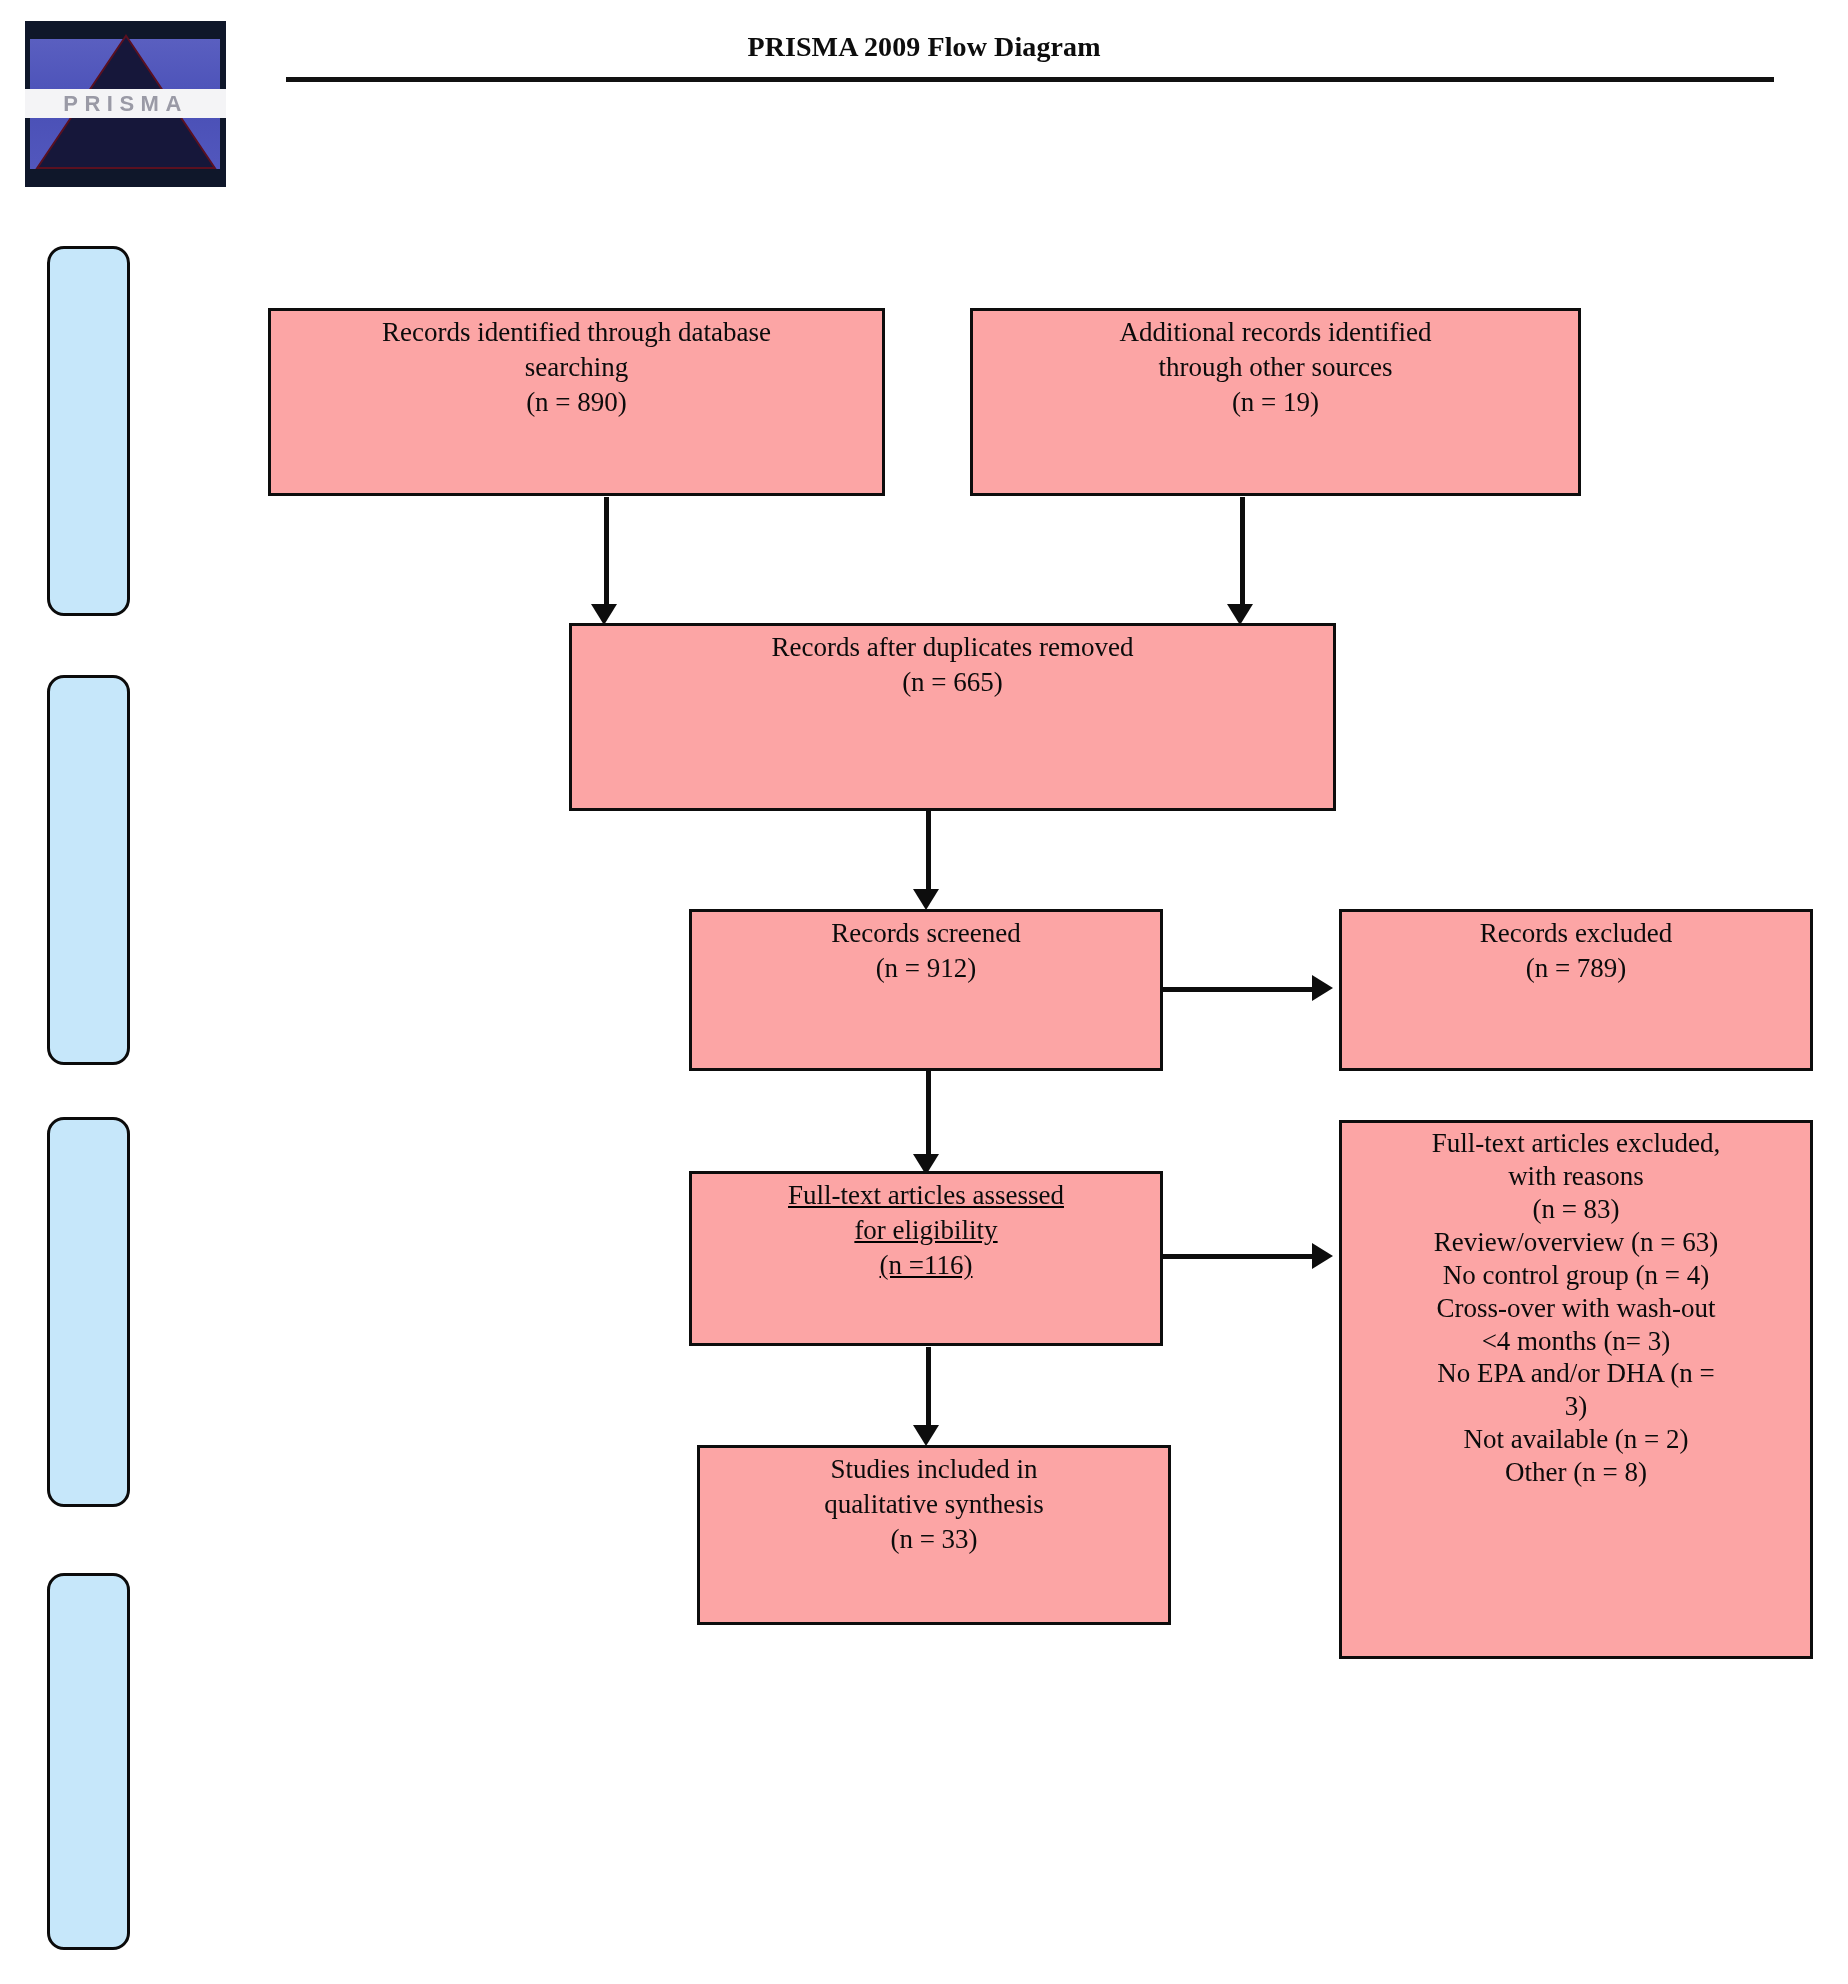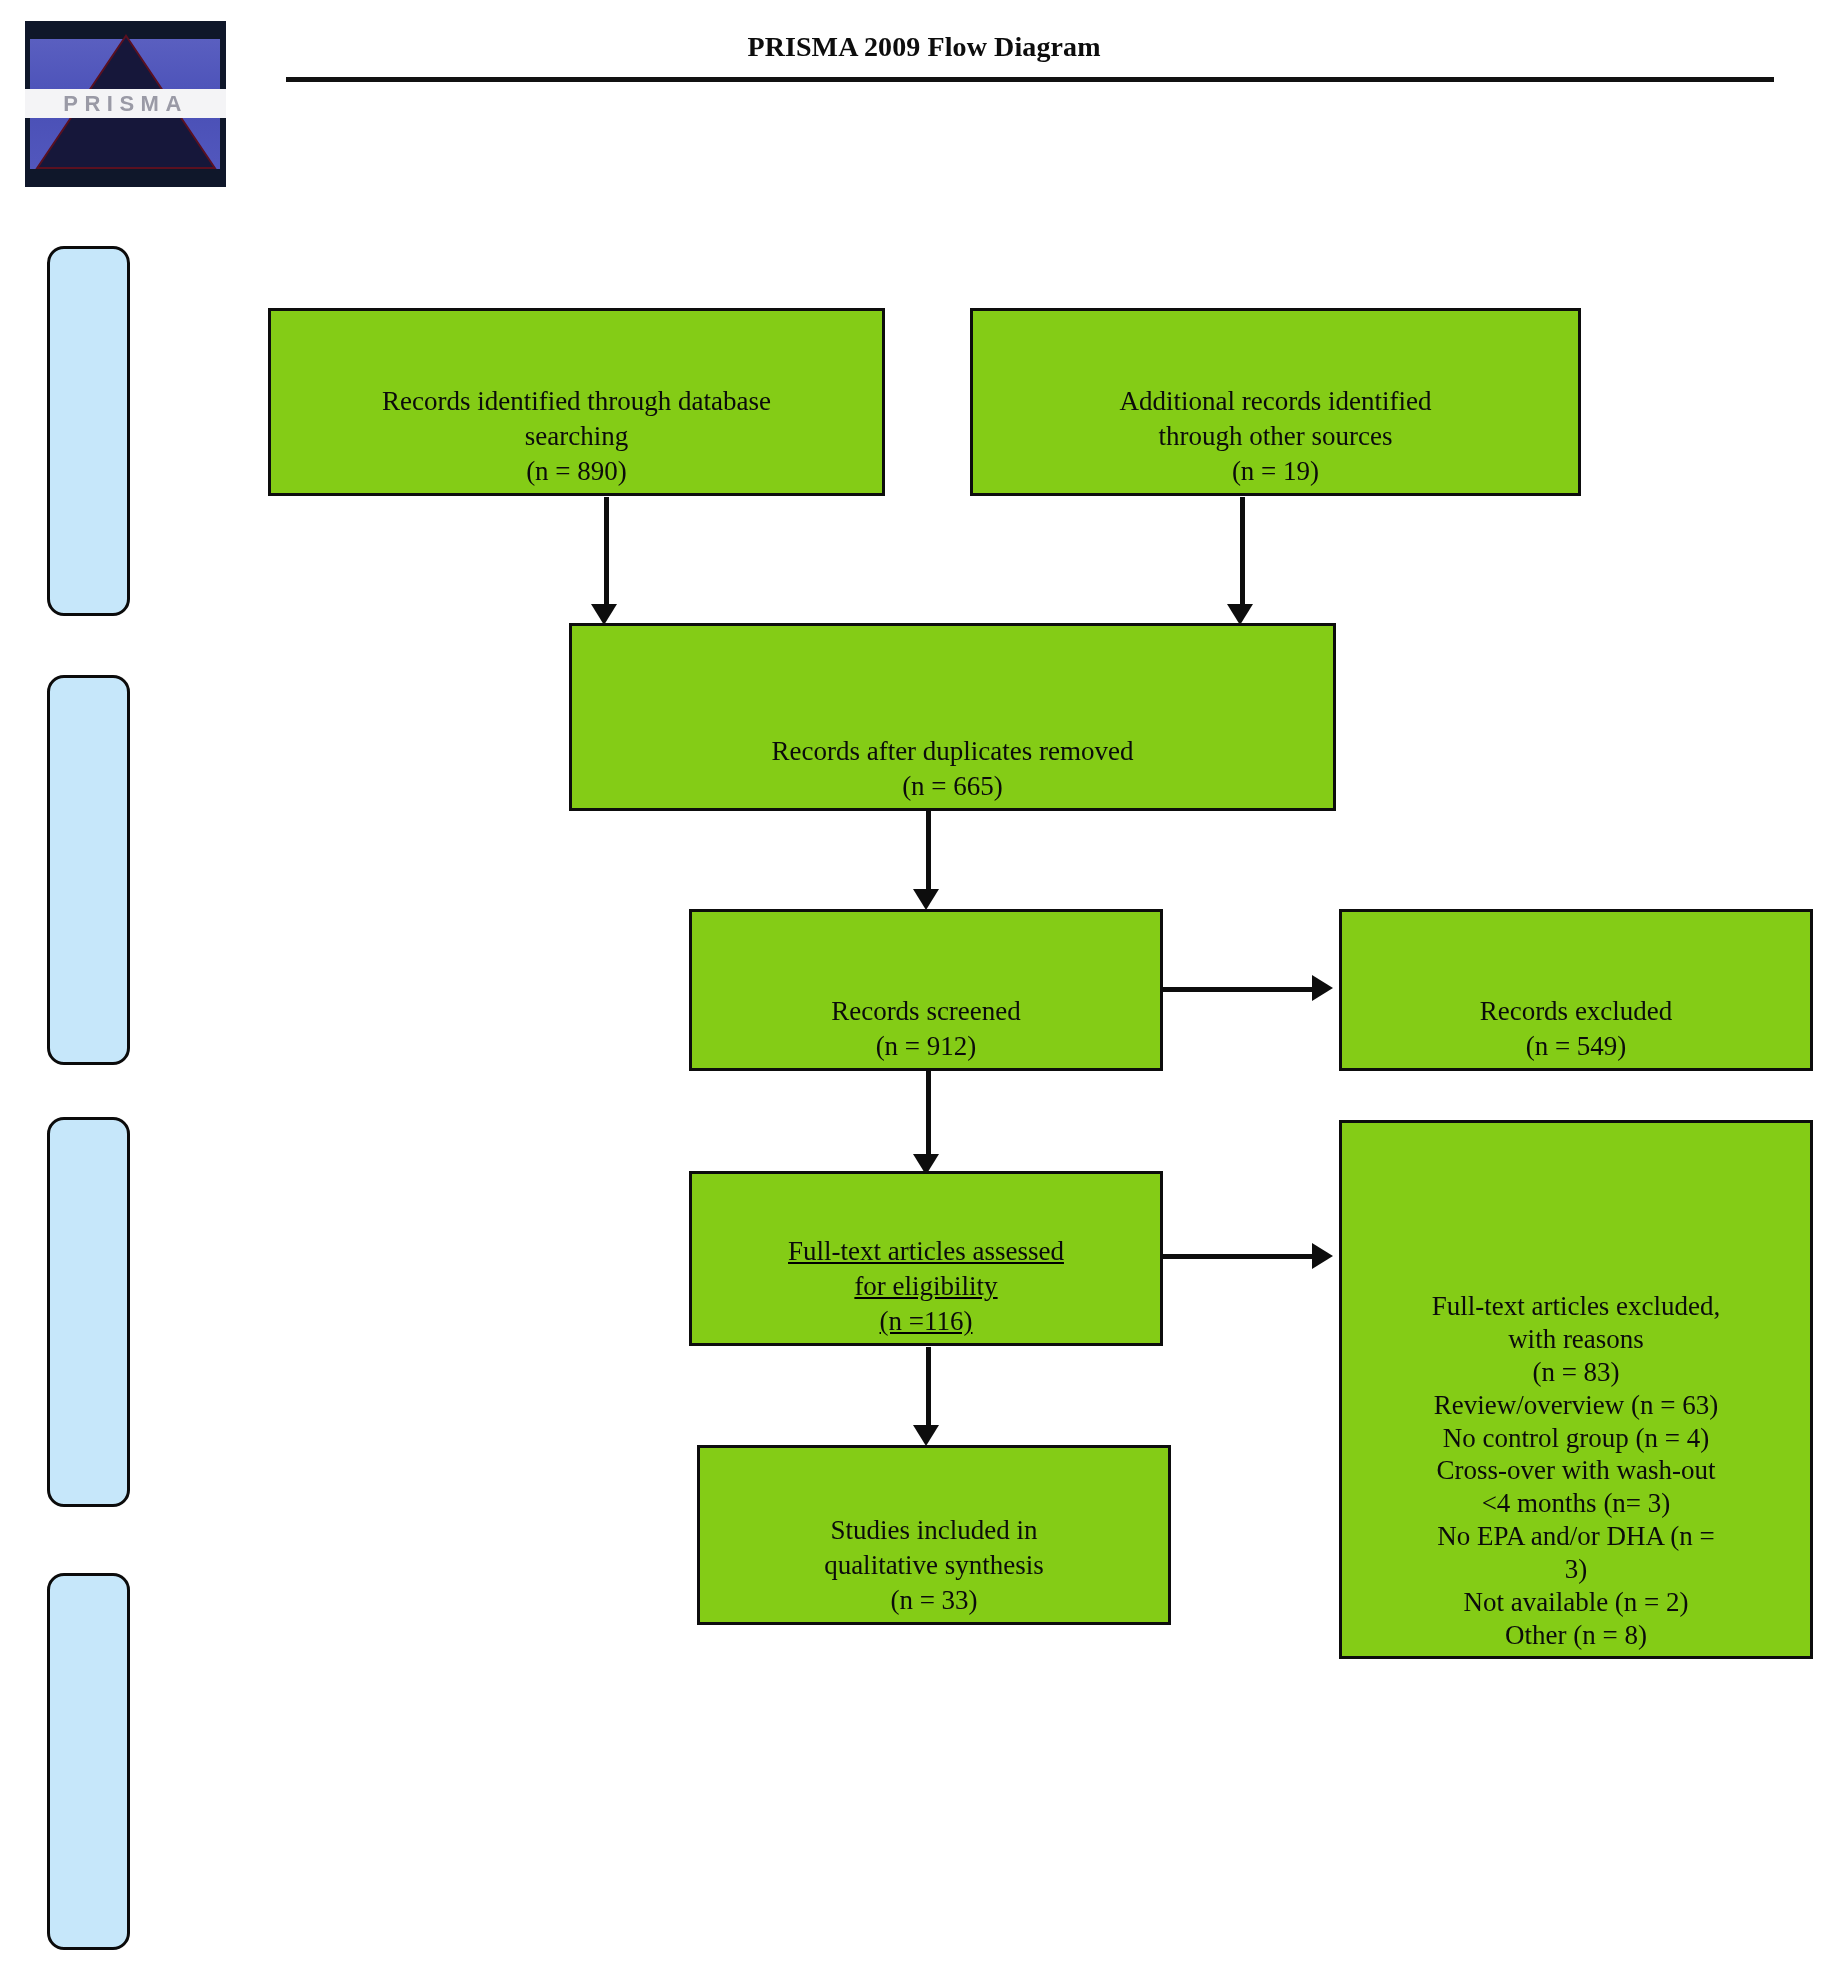--- a/index.html
+++ b/index.html
@@ -96,24 +96,24 @@
     background: #c6e7fa;
     border: 3.2px solid #0b0b0b;
     border-radius: 17px;
     box-sizing: border-box;
   }
 
   
   .flow-box {
     position: absolute;
     box-sizing: border-box;
-    background: #84cc16;
+    background: #fca5a5;
     border: 3.2px solid #0d0d0d;
     display: flex;
-    align-items: flex-end;
+    align-items: flex-start;
     justify-content: center;
     text-align: center;
     padding: 3.9px 10.4px;
   }
   .flow-box .btext {
     font-size: 27px;
     line-height: 1.30;
     color: #0b0b0b;
     white-space: pre-line;
   }
@@ -200,21 +200,21 @@
   <div class="flow-box" style="left:689px;top:909px;width:474px;height:162px;">
     <span class="btext">Records screened
 (n = 912)</span>
   </div>
 
   <div class="hline" style="left:1163px;top:987px;width:162px;"></div>
   <div class="arrow-right" style="left:1312px;top:975px;"></div>
 
   <div class="flow-box" style="left:1339px;top:909px;width:474px;height:162px;">
     <span class="btext">Records excluded
-(n = 549)</span>
+(n = 789)</span>
   </div>
 
   <div class="vline" style="left:926px;top:1071px;height:91px;"></div>
   <div class="arrow-down" style="left:913px;top:1154px;"></div>
 
   <div class="flow-box" style="left:689px;top:1171px;width:474px;height:175px;text-decoration:underline;">
     <span class="btext">Full-text articles assessed
 for eligibility
 (n =116)</span>
   </div>

